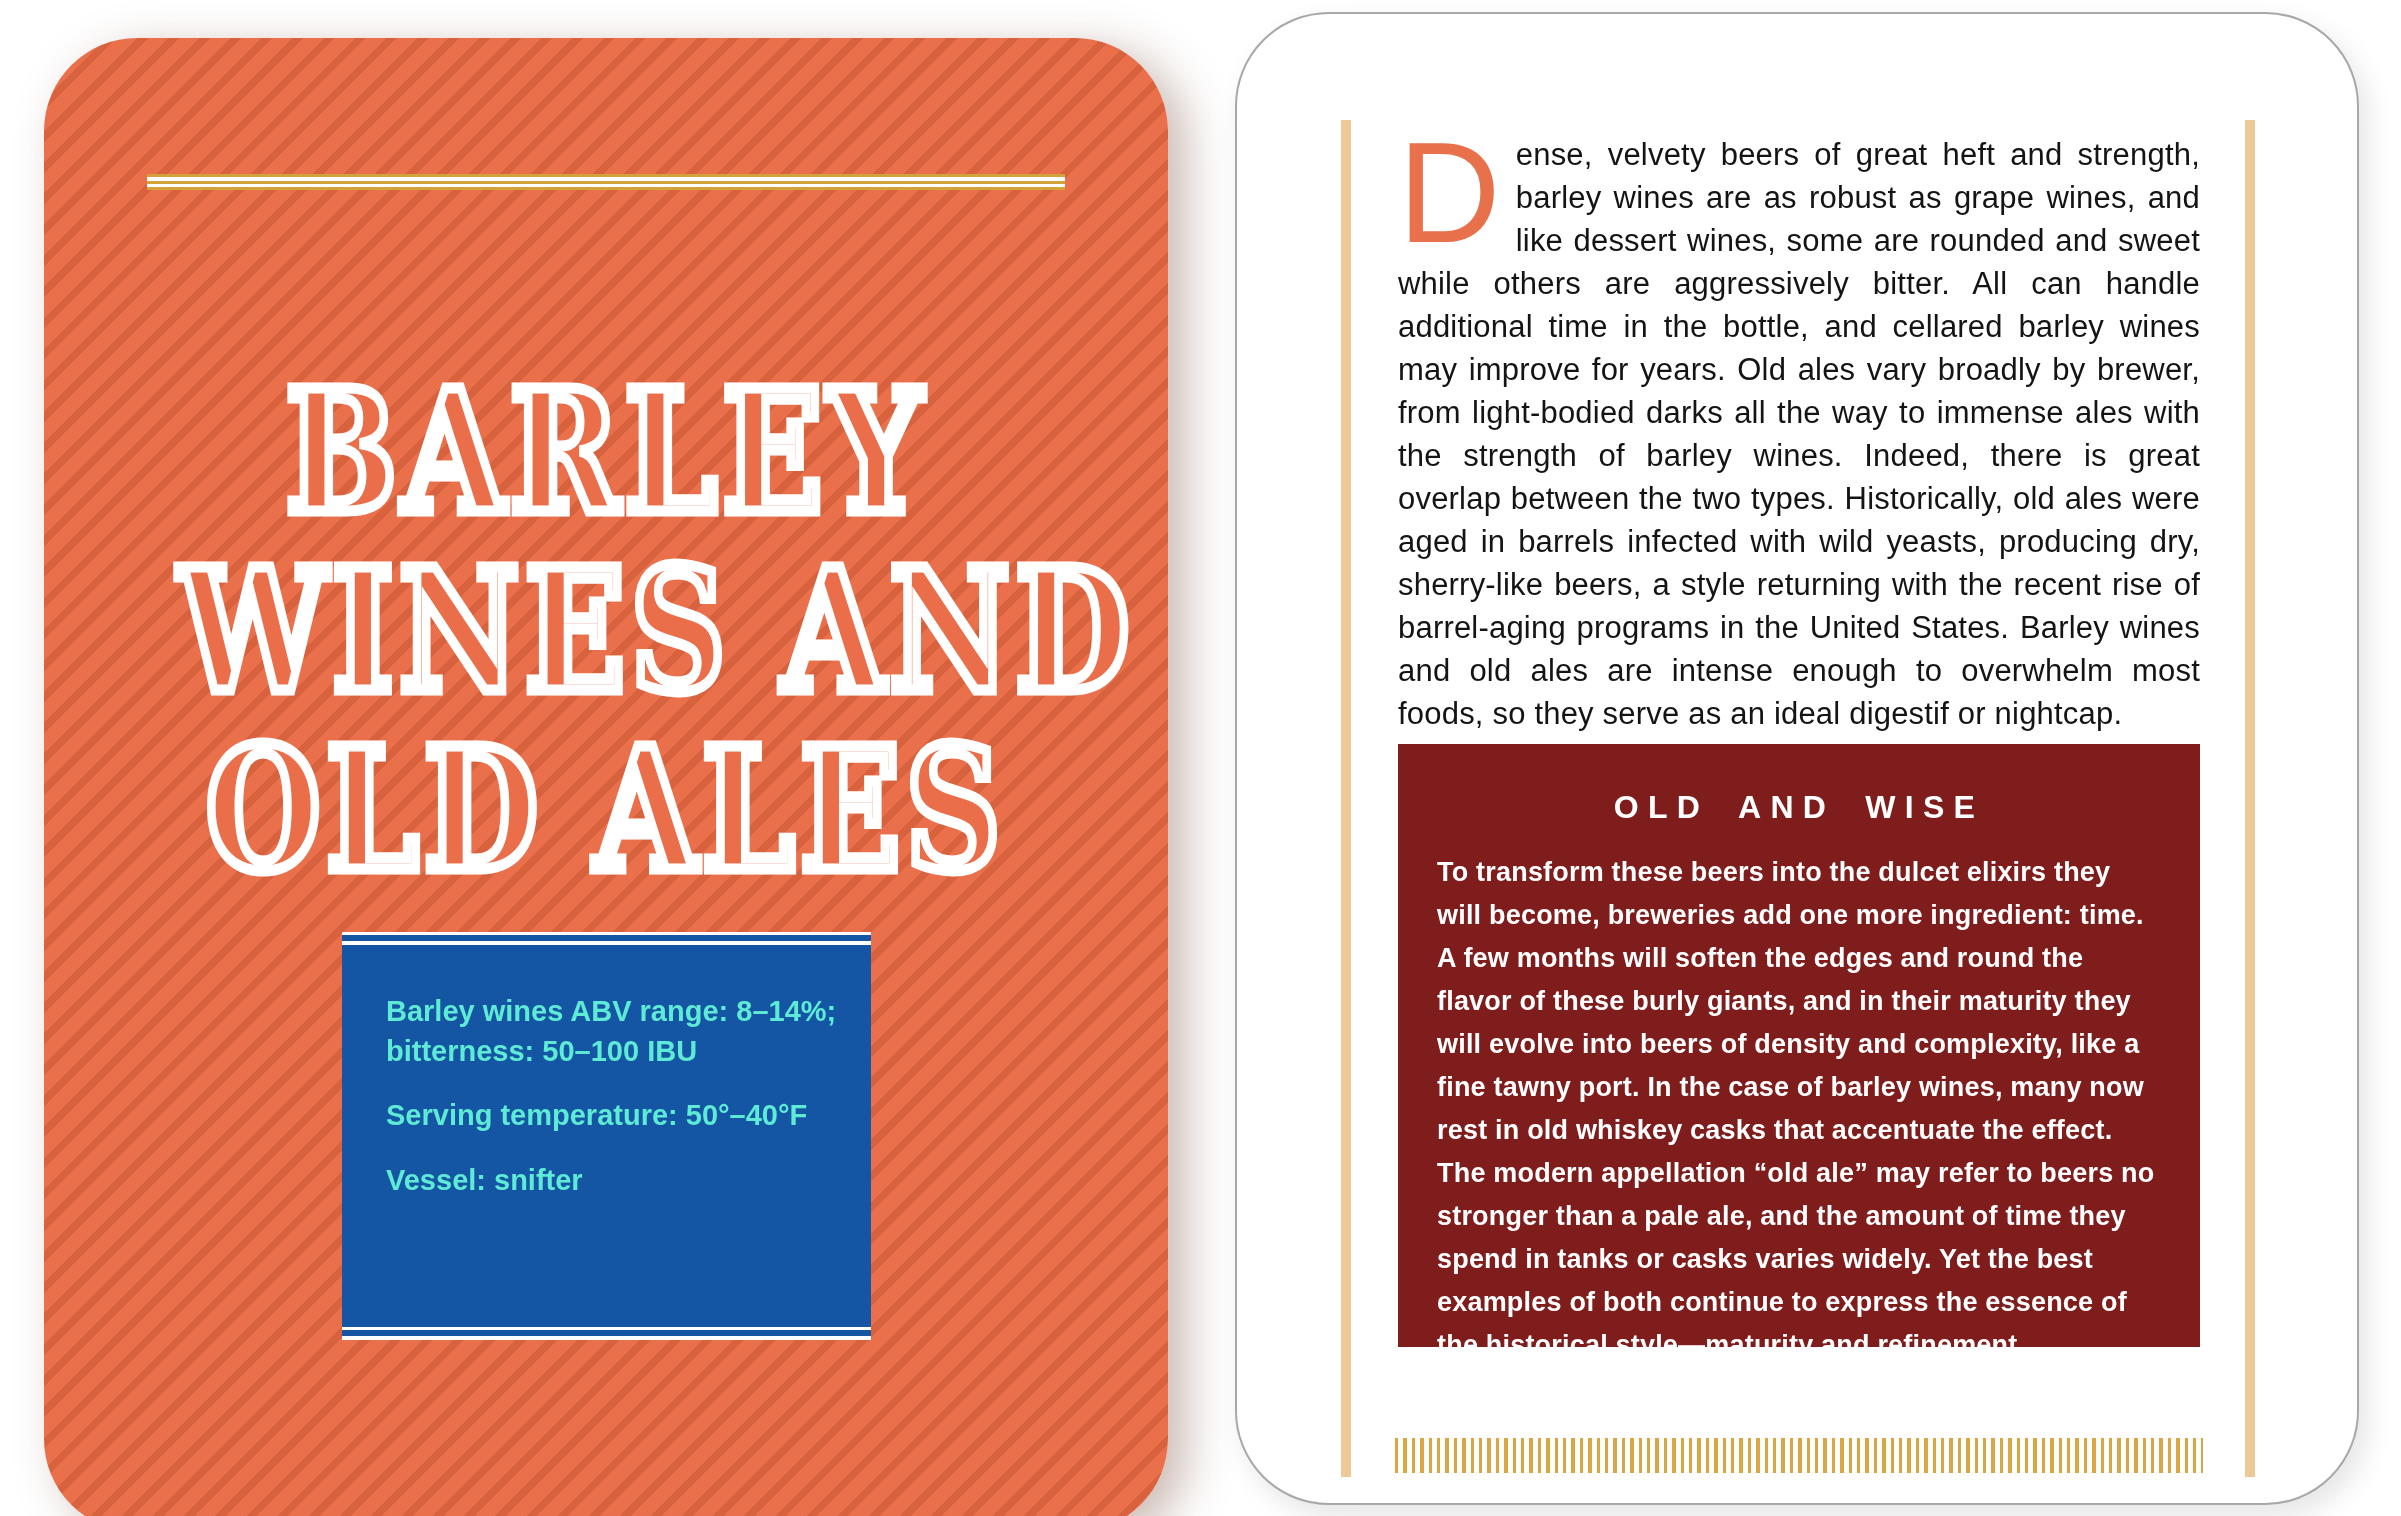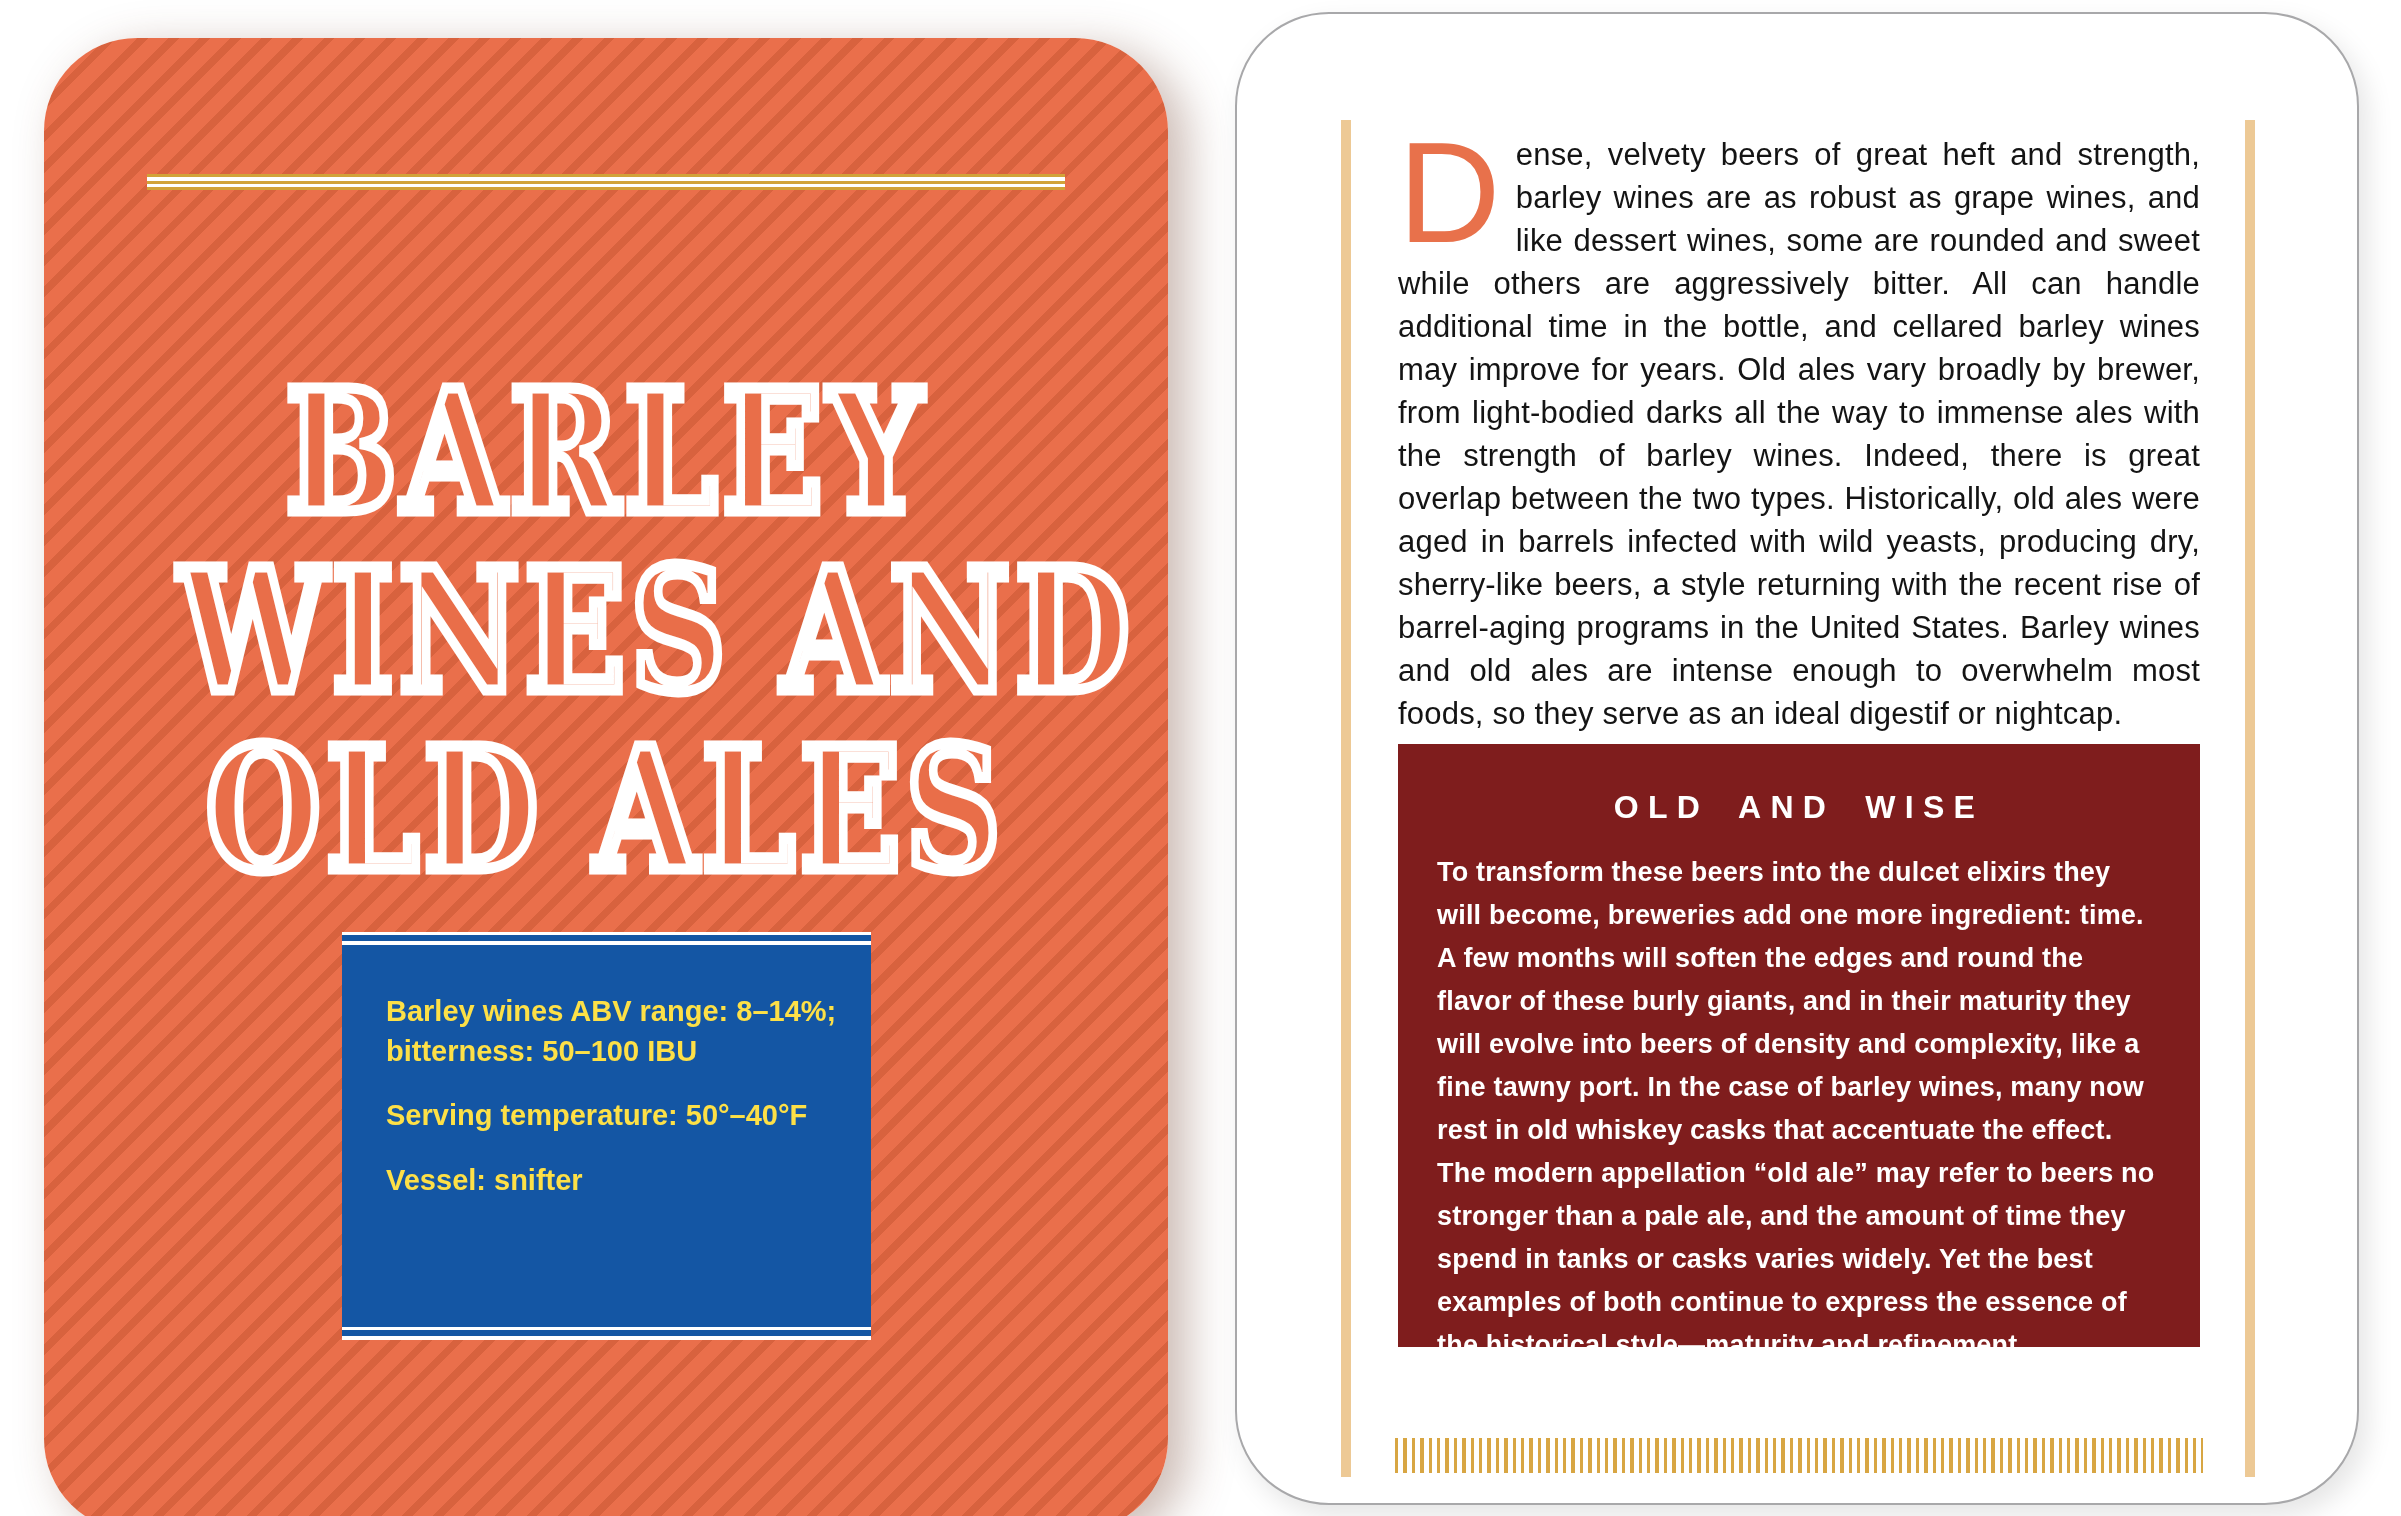--- a/index.html
+++ b/index.html
@@ -29,21 +29,21 @@
     font-family:"DejaVu Serif", serif;font-weight:bold;
     font-size:169px;line-height:179px;letter-spacing:6.7px;
     color:#e96e49;
     -webkit-text-stroke:11px #ffffff;
   }
   .cover-title .tline{display:block;}
   .cover-title .tline span{display:inline-block;transform:scaleX(.78);white-space:nowrap;}
 
   .stats-box{
     position:absolute;left:298px;top:894px;width:529px;height:408px;
-    background:#1456a4;color:#fde047;
+    background:#1456a4;color:#5eead4;
   }
   .stats-edge{
     position:absolute;left:0;right:0;height:12.6px;
     background:linear-gradient(#ffffff 0 3.4px,#1456a4 3.4px 9.3px,#ffffff 9.3px 12.6px);
   }
   .stats-edge.top{top:0;}
   .stats-edge.bottom{bottom:0;}
   .stats-content{padding:59px 34px 0 44px;}
   .stat{margin-bottom:24.4px;font-size:29px;font-weight:bold;line-height:40px;}
   .stat div{white-space:nowrap;}

